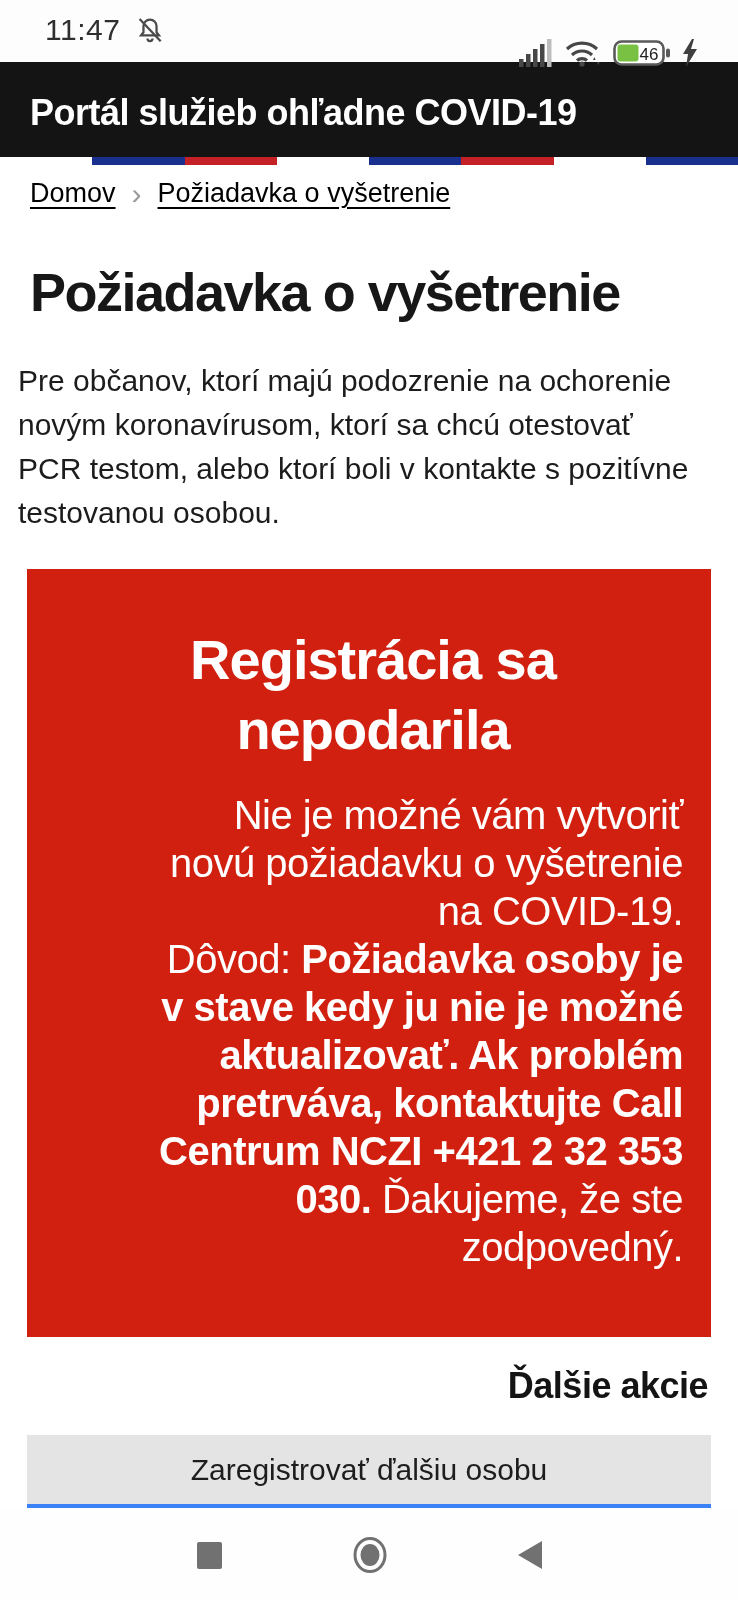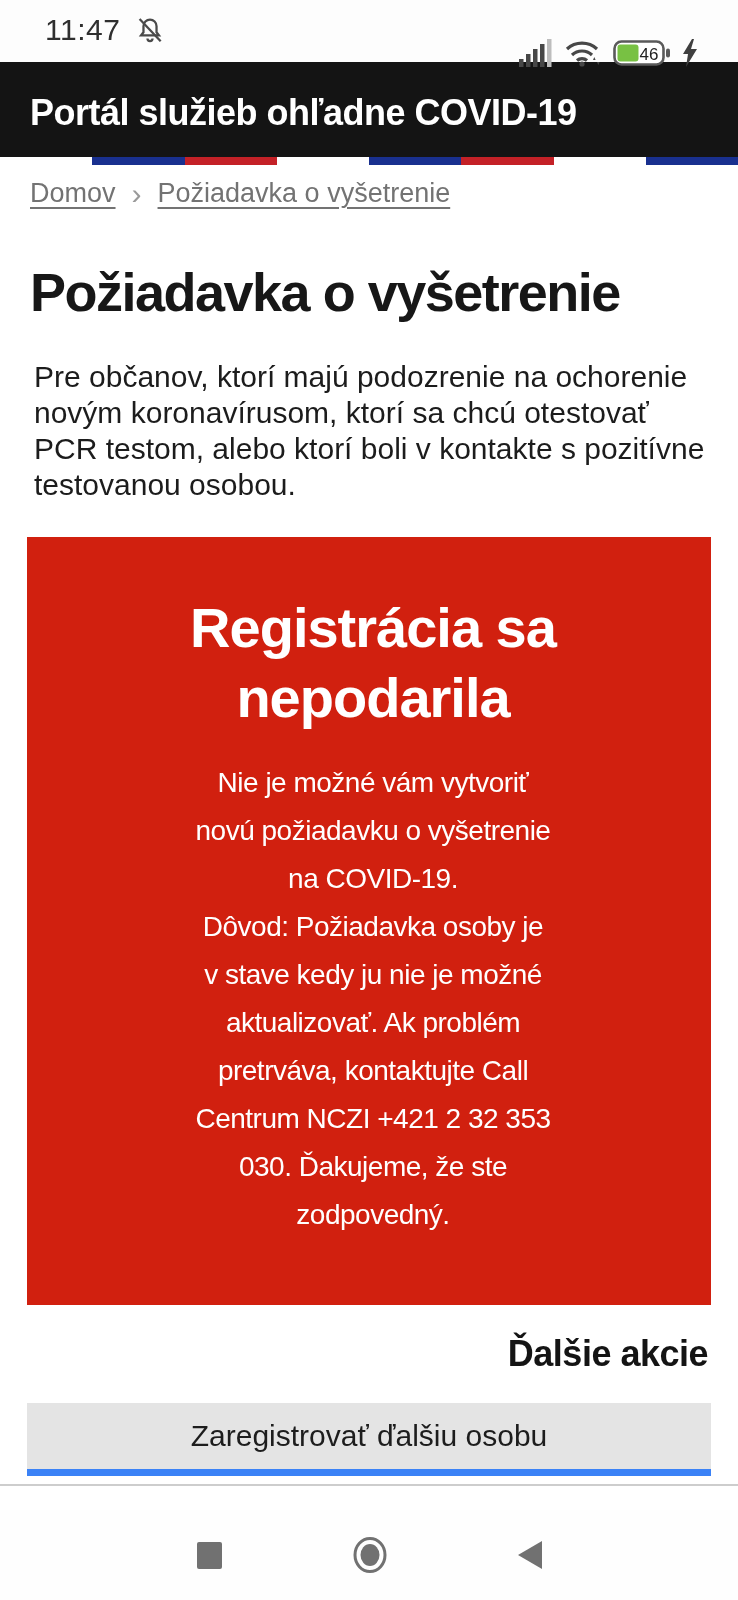--- a/index.html
+++ b/index.html
@@ -29,51 +29,51 @@
     color:#ffffff; font-size:36px; font-weight:bold; letter-spacing:-0.5px;
   }
   
   .flag-stripe { height:8px; display:flex; width:100%; }
   .flag-stripe > div { flex:1; height:100%; }
   
   .breadcrumb {
     padding:13px 30px 0 30px;
     font-size:27px; display:flex; align-items:center;
   }
-  .breadcrumb a { color:#737373; text-decoration:underline; text-underline-offset:5px; cursor:pointer; }
+  .breadcrumb a { color:#000000; text-decoration:underline; text-underline-offset:5px; cursor:pointer; }
   .crumb-sep { color:#9a9a9a; font-size:30px; margin:0 16px; line-height:1; }
   
   .page-title {
     margin:52px 30px 0 30px;
     font-size:54px; font-weight:bold; letter-spacing:-1.5px;
     color:#171717; line-height:1.15;
   }
   .intro {
-    margin:36px 30px 0 34px; max-width:682px;
-    font-size:30px; line-height:36px; color:#1c1c1c;
+    margin:36px 30px 0 18px; max-width:682px;
+    font-size:30px; line-height:44px; color:#1c1c1c;
   }
   .alert-box {
     margin:34px 27px 0 27px; width:684px; height:768px;
     padding:56px 28px 0 36px;
     text-align:center; color:#ffffff;
   }
   .alert-title {
     font-size:56px; font-weight:bold; line-height:70px; letter-spacing:-1px;
   }
   .alert-body {
-    margin-top:26px; font-size:28px; line-height:48px; letter-spacing:-0.5px;
+    margin-top:26px; font-size:40px; line-height:48px; letter-spacing:-0.5px;text-align:right;
   }
-  .alert-body b { font-weight:normal; }
+  .alert-body b { font-weight:bold; }
   .actions-heading {
     margin:28px 30px 0 30px;
     font-size:36px; font-weight:bold; letter-spacing:-0.5px; color:#141414;text-align:right;
   }
   .register-btn {
     display:block; margin:28px 27px 0 27px; width:684px; height:73px;
-    background:#e4e4e4; border:none; border-bottom:7px solid #3b82f6;
+    background:#e4e4e4; border:none; border-bottom:4px solid #3b82f6;
     font-family:"Liberation Sans", sans-serif;
     font-size:30px; color:#1d1d1d; cursor:pointer;
   }
   .page-hairline { margin-top:8px; height:2px; background:#cdcdcd; width:100%; }
   
   .android-nav {
     position:absolute; left:0; bottom:0; width:738px; height:90px;
     background:#fefefe;
     display:flex; align-items:center; justify-content:center; gap:128px;
   }

